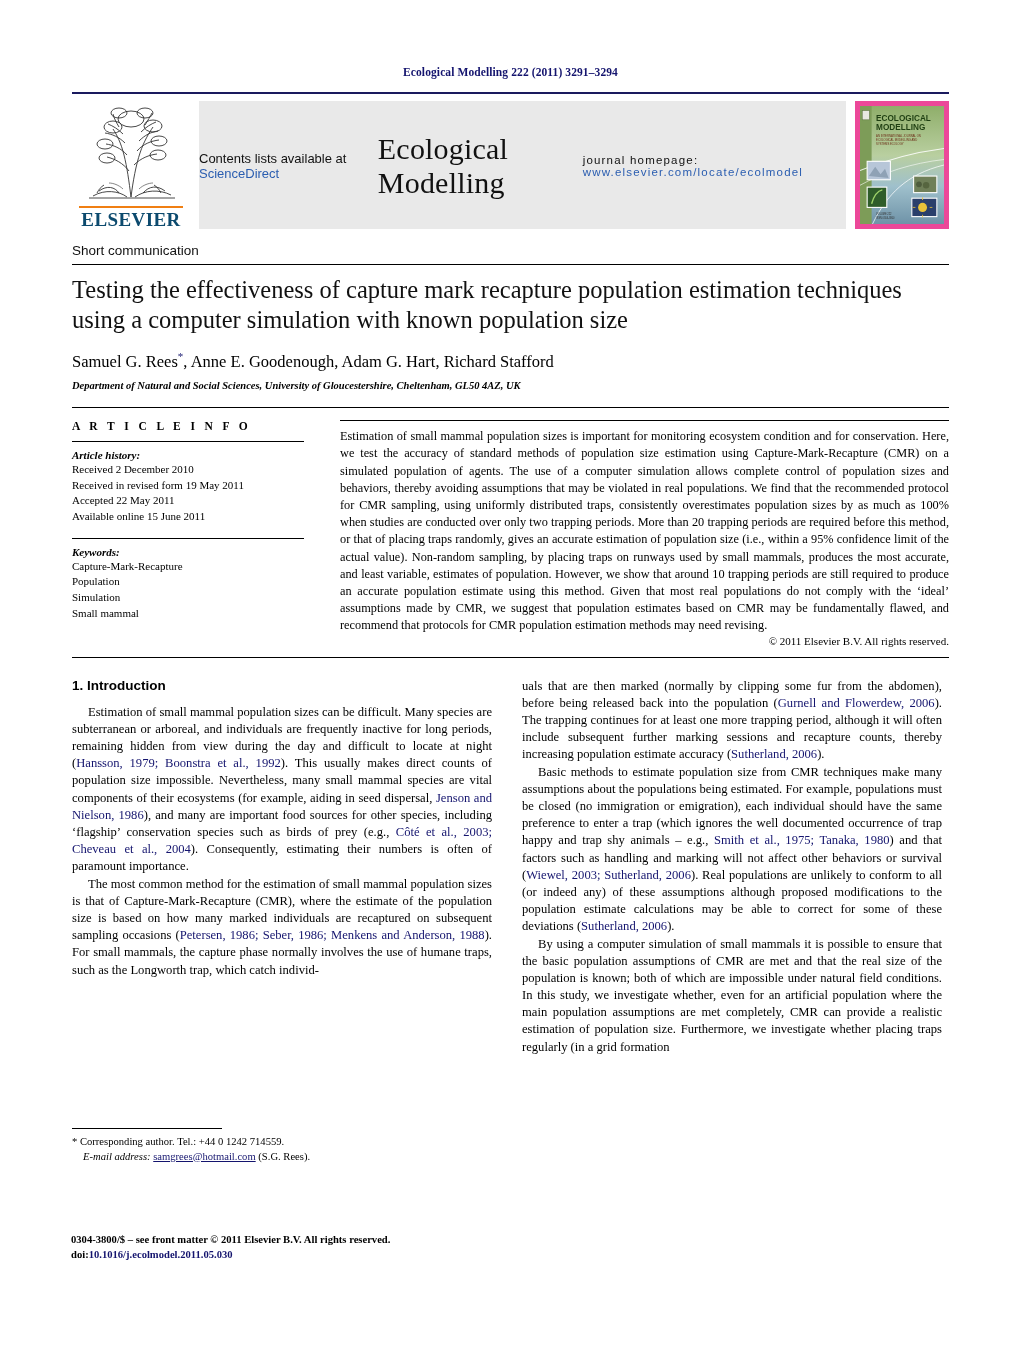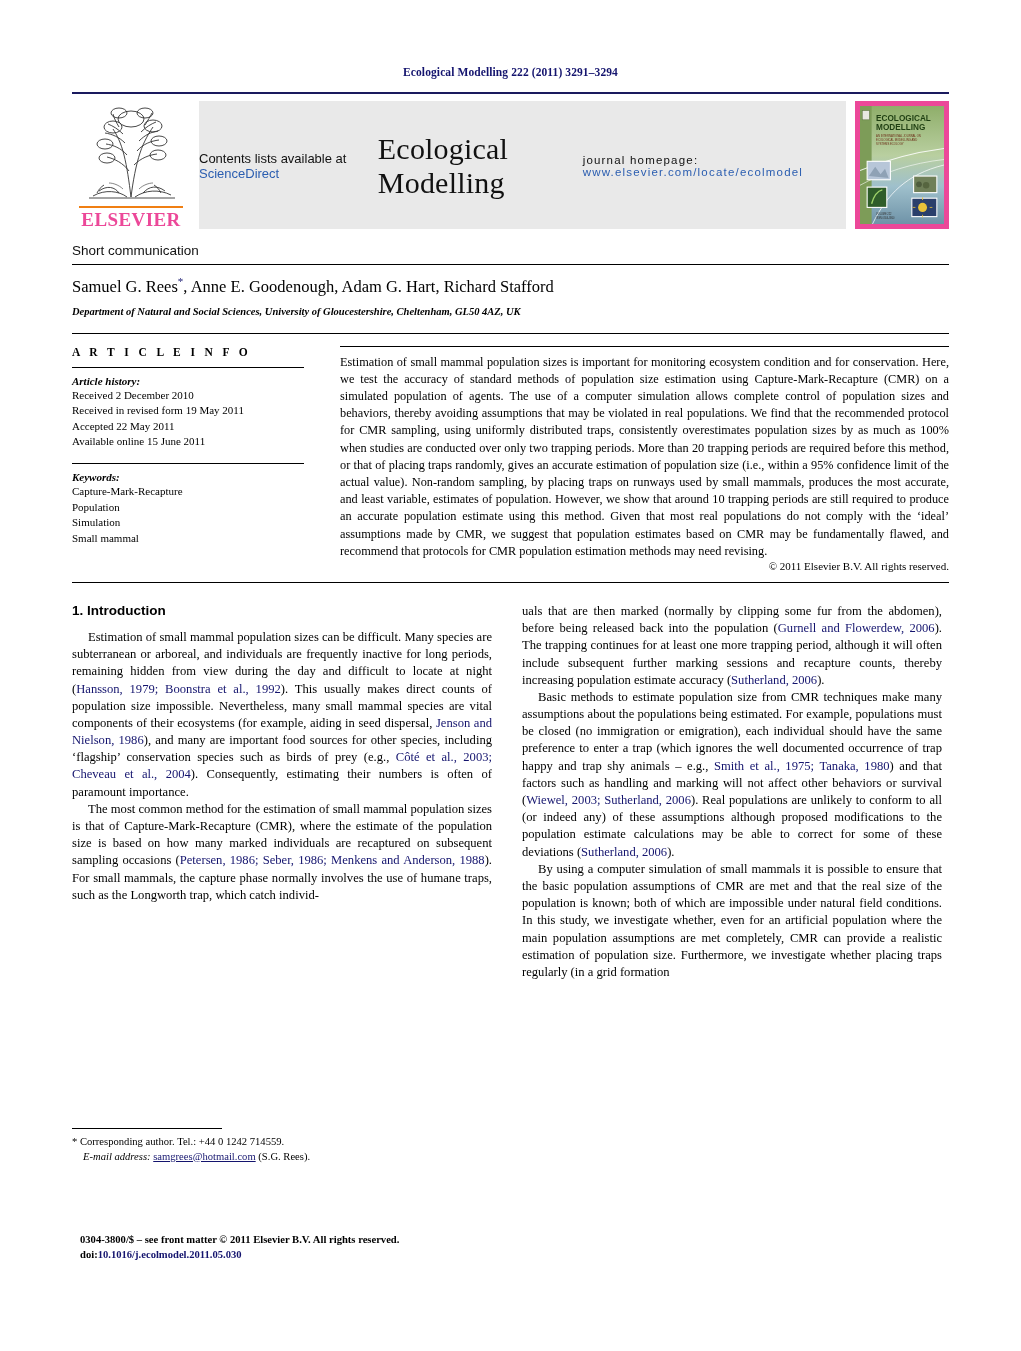--- a/index.html
+++ b/index.html
@@ -33,21 +33,21 @@
   }
   .elsevier-logo {
     width:118px; flex:0 0 118px;
     position:relative;
     display:flex; flex-direction:column; justify-content:flex-end; align-items:center;
   }
   .tree-svg { width:104px; height:104px; display:block; }
   .elsevier-word {
     font-family:"Liberation Serif", serif;
     font-size:19px; font-weight:bold; letter-spacing:0.4px;
-    color:#ec4899;
+    color:#0c4a6e;
     line-height:1;
     border-top:2px solid #f07f13;
     padding-top:2px;
     width:104px; text-align:center;
     margin-top:1px;
   }
   .masthead-center {
     flex:1 1 auto;
     background:#e9e9e9;
     margin:0 9px;
@@ -184,21 +184,21 @@
     width:420px;
   }
   .fn-rule { border-top:1px solid #000; width:150px; margin-bottom:6px; }
   .fn-line { font-size:10.6px; line-height:1.38; }
   .fn-line .ital { font-style:italic; }
   .fn-indent { padding-left:11px; }
   .fn-email { color:#14146e; text-decoration:underline; }
 
   .imprint {
     position:absolute;
-    left:80px;
+    left:71px;
     top:1232px;
     width:440px;
     font-size:10.6px;
     line-height:1.45;
     font-weight:bold;
   }
   .imprint .doi-val { color:#14146e; font-weight:bold; }
 </style>
 </head>
 <body>
@@ -301,20 +301,21 @@
           <text x="18" y="123" font-family="Liberation Sans, sans-serif" font-size="2.8" fill="#333">ISSN 0304-3800</text>
         </svg>
       </div>
 
     </div>
   </div>
 
   <div class="article-head">
     <div class="art-type">Short communication</div>
     <div class="art-type-rule"></div>
+    <div class="art-title">Testing the effectiveness of capture mark recapture population estimation techniques using a computer simulation with known population size</div>
     <div class="authors">
       <span>Samuel G. Rees</span><sup>*</sup><span>, Anne E. Goodenough, Adam G. Hart, Richard Stafford</span>
     </div>
     <div class="affiliation">Department of Natural and Social Sciences, University of Gloucestershire, Cheltenham, GL50 4AZ, UK</div>
   </div>
 
   <div class="info-block">
 
     <div class="col-info">
       <div class="sec-head">A R T I C L E    I N F O</div>

